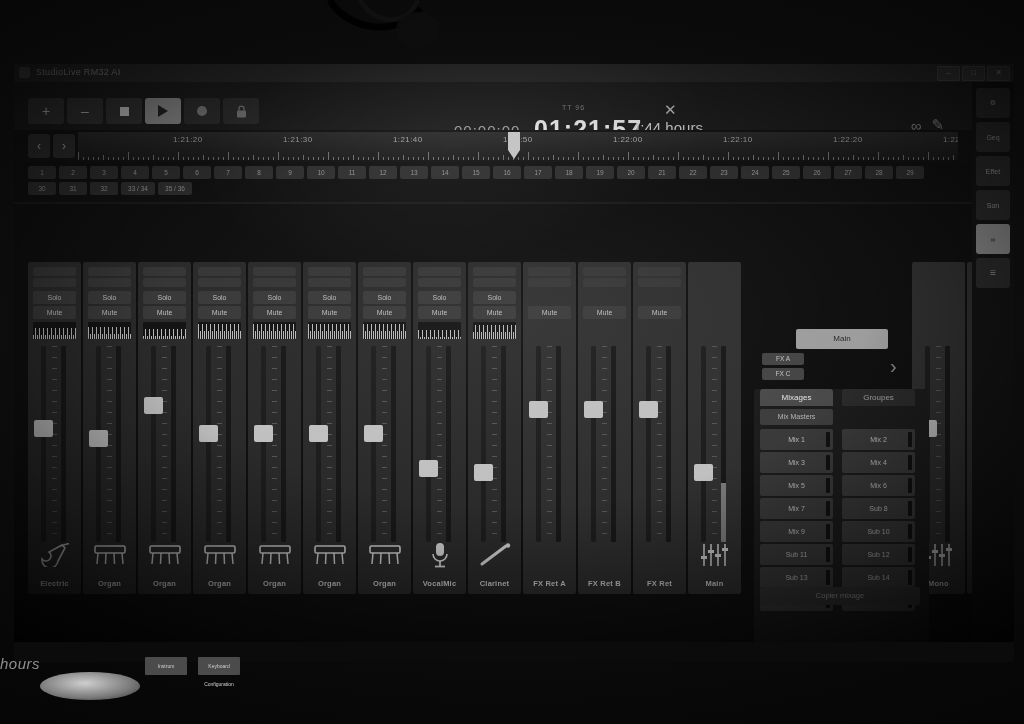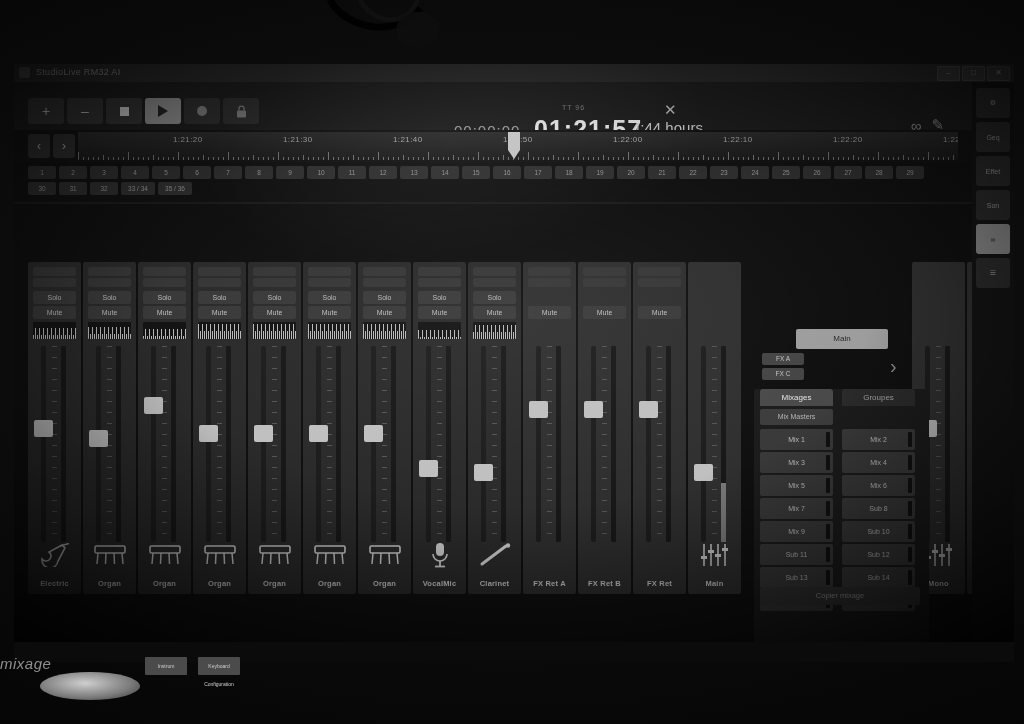--- a/index.html
+++ b/index.html
@@ -1271,21 +1271,21 @@
         <div class="rtb" style="top: 108px;">Son</div>
         <div class="rtb on" style="top: 142px;">∞</div>
         <div class="rtb" style="top: 176px;">☰</div>
       </div>
 
     <div id="glare"></div>
     <div id="grade"></div>
   </div>
 
   <div id="bezelbot"></div>
-  <div id="brand">mixage</div>
+  <div id="brand">hours</div>
   <div id="blob"></div>
   <div class="sticky" style="left:145px;top:657px">Instrum</div>
   <div class="sticky" style="left:198px;top:657px">Keyboard
 Configuration</div>
 
   <svg class="cable" style="left:0;top:0" width="1024" height="80">
     <path d="M330 0 C 345 28, 395 40, 420 8" stroke="#000" stroke-width="7" fill="none" opacity="0.85"></path>
     <path d="M360 0 C 372 22, 405 30, 418 0" stroke="#111" stroke-width="5" fill="none" opacity="0.8"></path>
     <ellipse cx="418" cy="30" rx="22" ry="18" fill="#0d0d0d" opacity="0.9"></ellipse>
   </svg>

